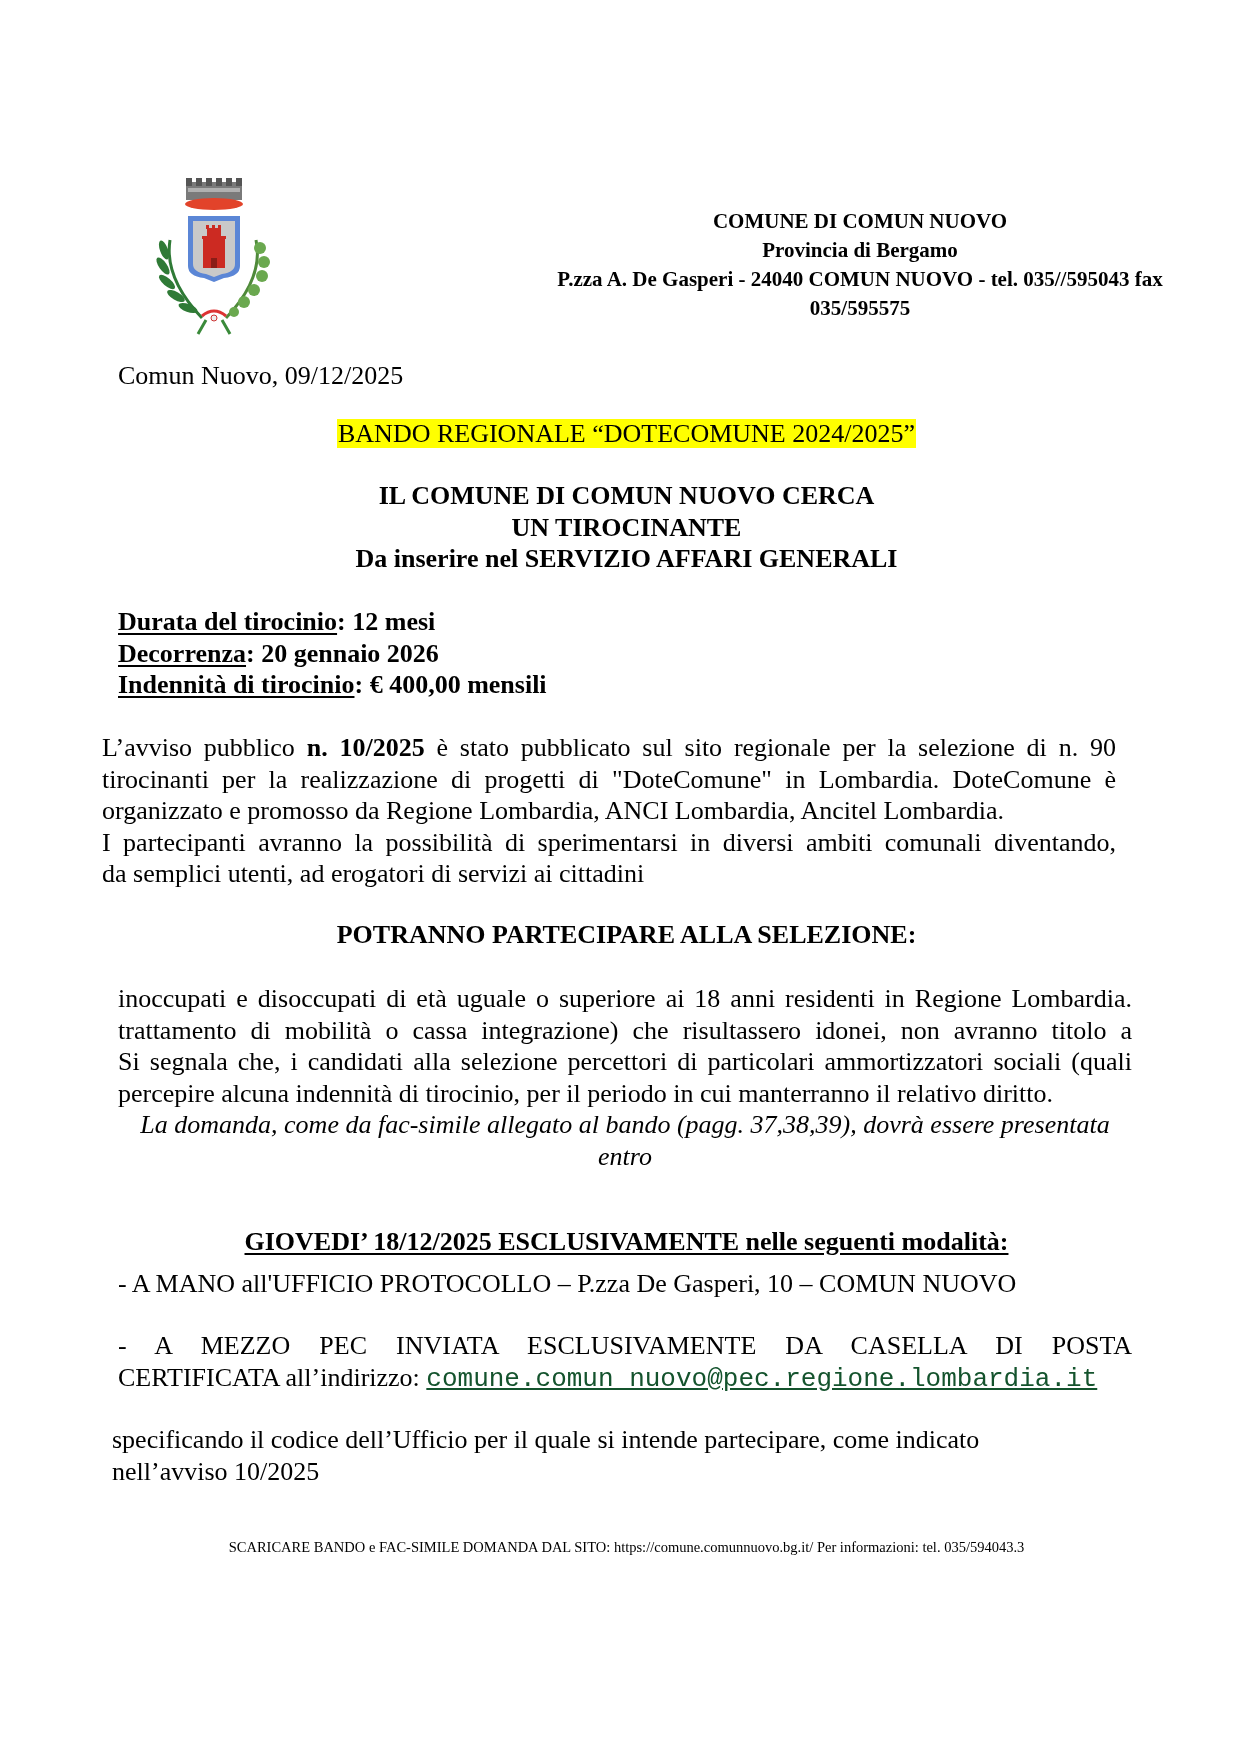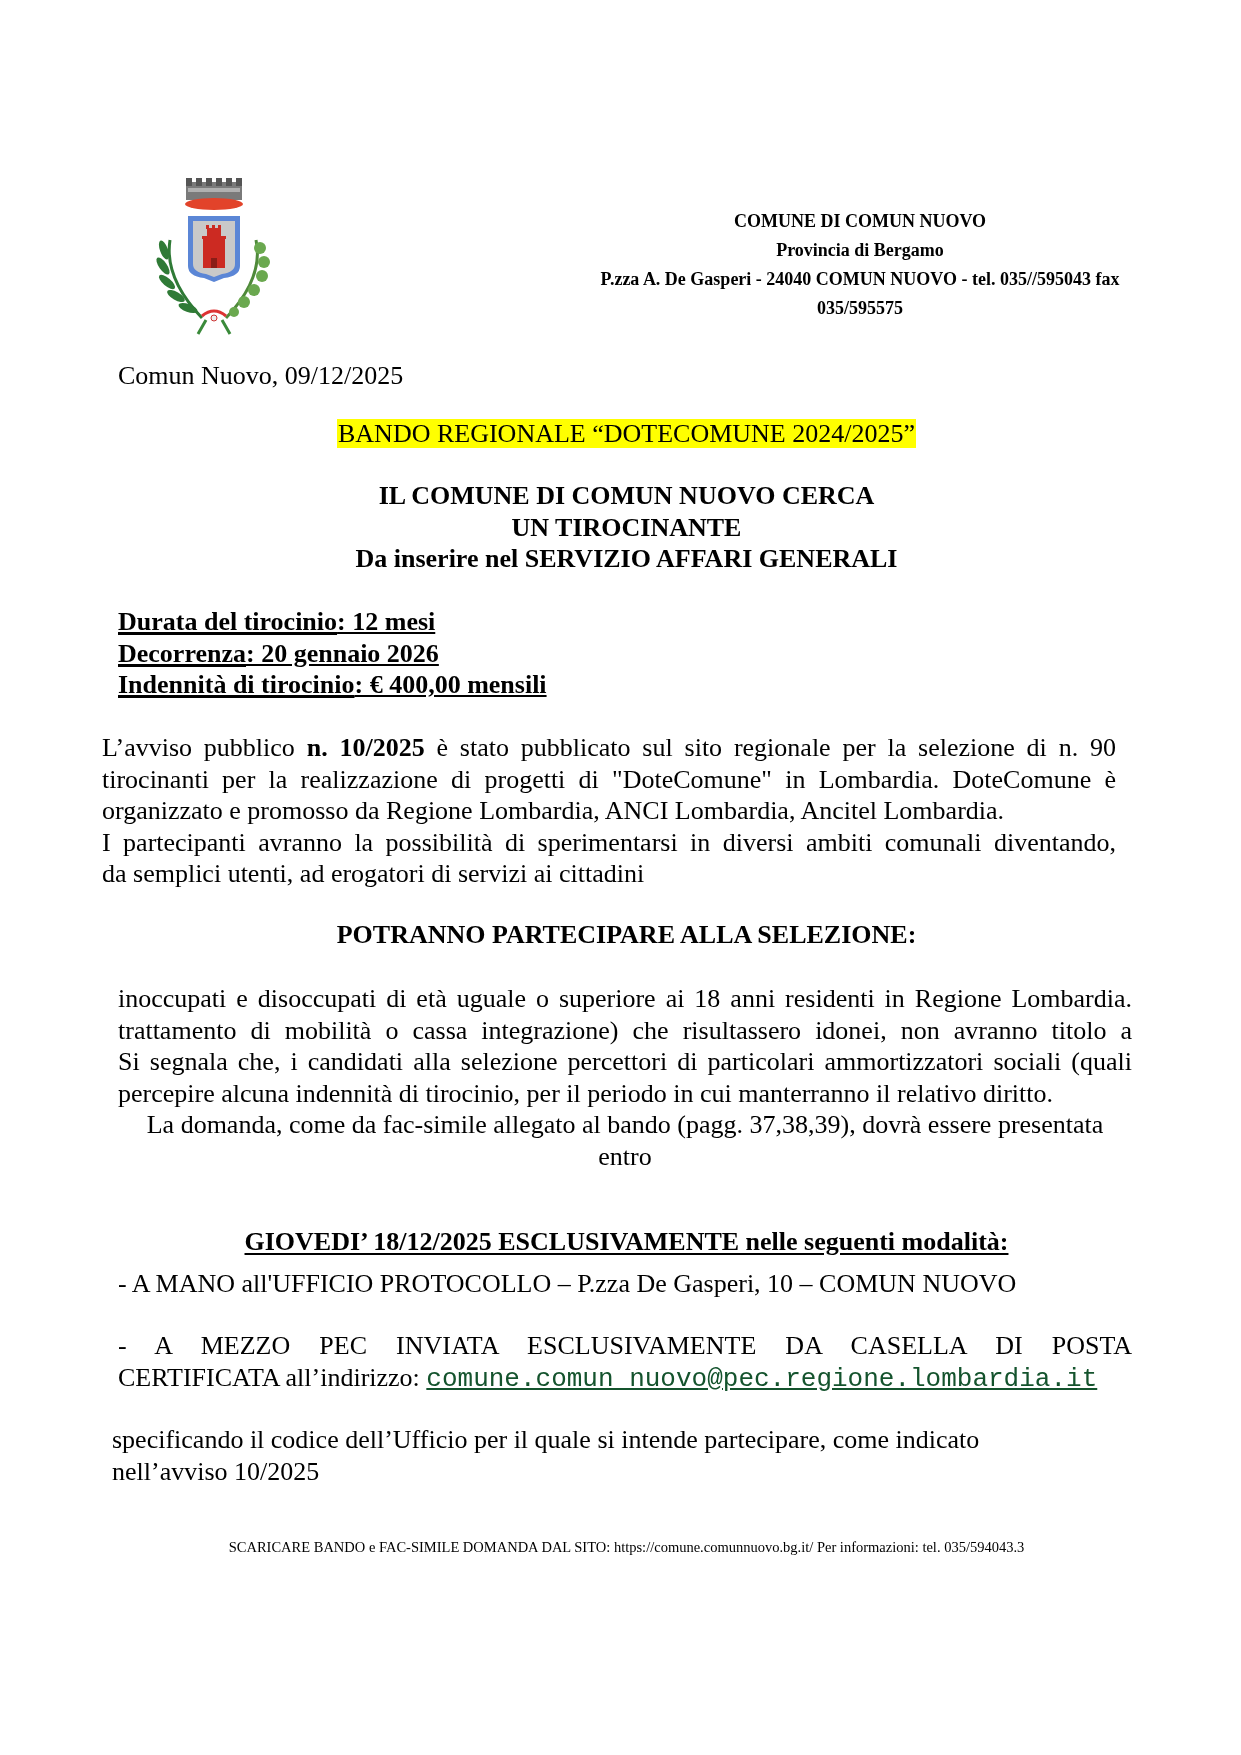--- a/index.html
+++ b/index.html
@@ -6,45 +6,45 @@
     body {
       width: 1241px; height: 1755px; position: relative; overflow: hidden;
       font-family: "Liberation Serif", "DejaVu Serif", serif; color: #000;
     }
     .abs { position: absolute; }
     
     #crest { left: 150px; top: 178px; width: 128px; height: 158px; }
     
     #letterhead {
       left: 480px; top: 207px; width: 760px; text-align: center;
-      font-weight: bold; font-size: 18px; line-height: 29px;
+      font-weight: bold; font-size: 21px; line-height: 29px;
     }
     #letterhead .ln { display: block; white-space: nowrap; }
     
     .body-text { font-size: 26px; line-height: 31.6px; }
     #date-line { left: 118px; top: 360px; }
     #bando-title {
       left: 0; width: 1253px; top: 418px; text-align: center;
     }
     #bando-title span { background: #ffff00; padding: 0 1px; }
     #headline {
       left: 0; width: 1253px; top: 480px; text-align: center; font-weight: bold;
     }
     #headline .ln { display: block; }
-    #details { left: 118px; top: 606px; font-weight: bold; text-decoration: underline; }
+    #details { left: 118px; top: 606px; font-weight: bold; }
     #details .row { display: block; white-space: nowrap; }
     #details .lbl { text-decoration: underline; text-underline-offset: 3px; text-decoration-thickness: 2px; }
     #intro { left: 102px; top: 732px; width: 1014px; }
     .jl { display: block; text-align: justify; text-align-last: justify; white-space: nowrap; }
     .jl-left { display: block; text-align: left; white-space: nowrap; }
     #section-title {
       left: 0; width: 1253px; top: 919px; text-align: center; font-weight: bold;
     }
     #eligibility { left: 118px; top: 983px; width: 1014px; }
-    #eligibility .center { text-align: center; text-align-last: center; display: block; }
+    #eligibility .center { text-align: center; text-align-last: center; display: block; font-style: italic; }
     #deadline {
       left: 0; width: 1253px; top: 1226px; text-align: center; font-weight: bold;
     }
     #deadline span { text-decoration: underline; text-underline-offset: 3px; text-decoration-thickness: 2px; }
     #method-hand { left: 118px; top: 1268px; white-space: nowrap; }
     #method-pec { left: 118px; top: 1330px; width: 1014px; }
     #pec-link { color: #14532d; text-decoration: underline; cursor: pointer; font-family: Liberation Mono, monospace; }
     #closing { left: 112px; top: 1424px; }
     #closing .ln { display: block; white-space: nowrap; }
     #footer {

